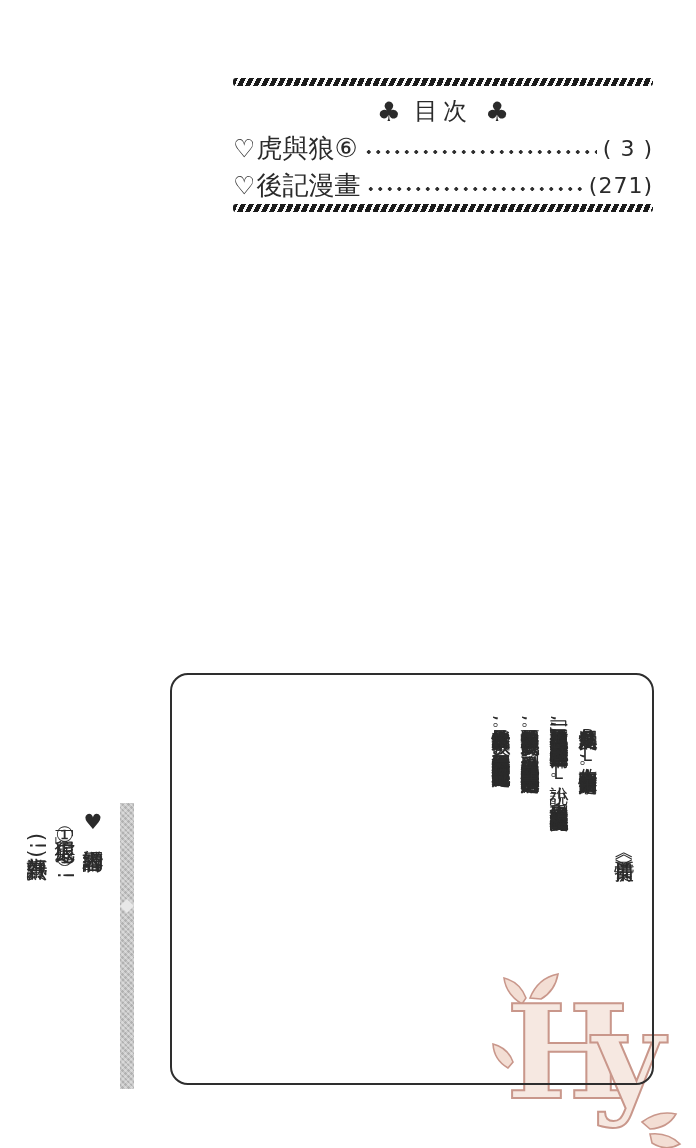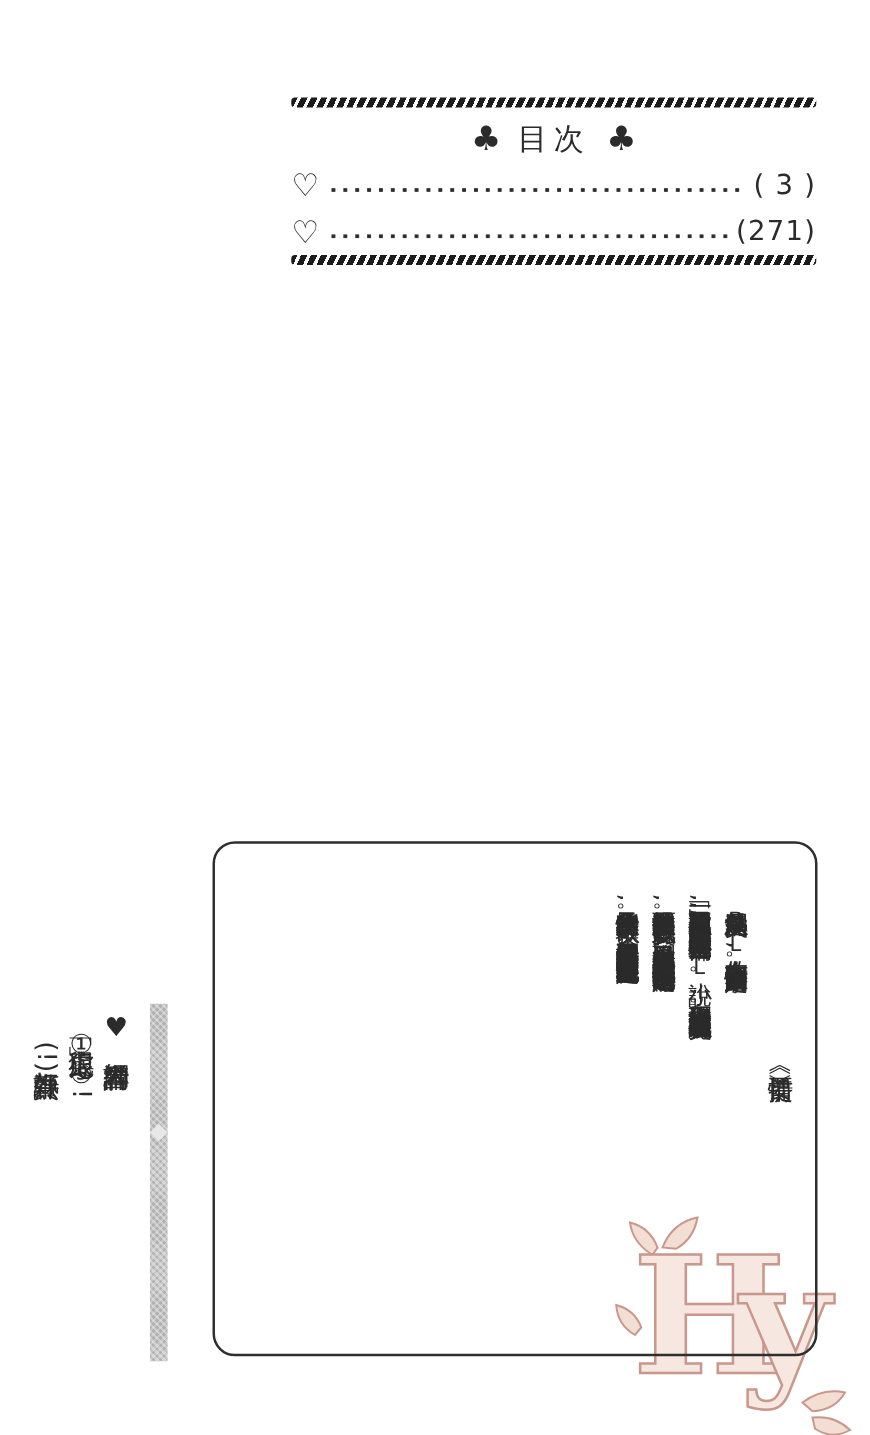--- a/index.html
+++ b/index.html
@@ -98,26 +98,28 @@
   <div class="rope"></div>
 
   <div class="toc-title">
     <span class="club">♣</span>
     <span>目次</span>
     <span class="club">♣</span>
   </div>
 
   <div class="toc-entry">
     <span class="toc-heart">♡</span>
+    <span>虎與狼⑥</span>
     <span class="leader"></span>
     <span class="toc-page">( 3 )</span>
   </div>
 
   <div class="toc-entry">
     <span class="toc-heart">♡</span>
+    <span>後記漫畫</span>
     <span class="leader"></span>
     <span class="toc-page">(271)</span>
   </div>
 
   <div class="rope"></div>
 </div>
 
 <svg class="watermark" viewBox="0 0 204 176" xmlns="http://www.w3.org/2000/svg">
   <g stroke="#c9978b" stroke-width="1.6" fill="#f3ded4">
     <path d="M38,26 q8,-20 28,-24 q-3,17 -17,25 z"></path>

